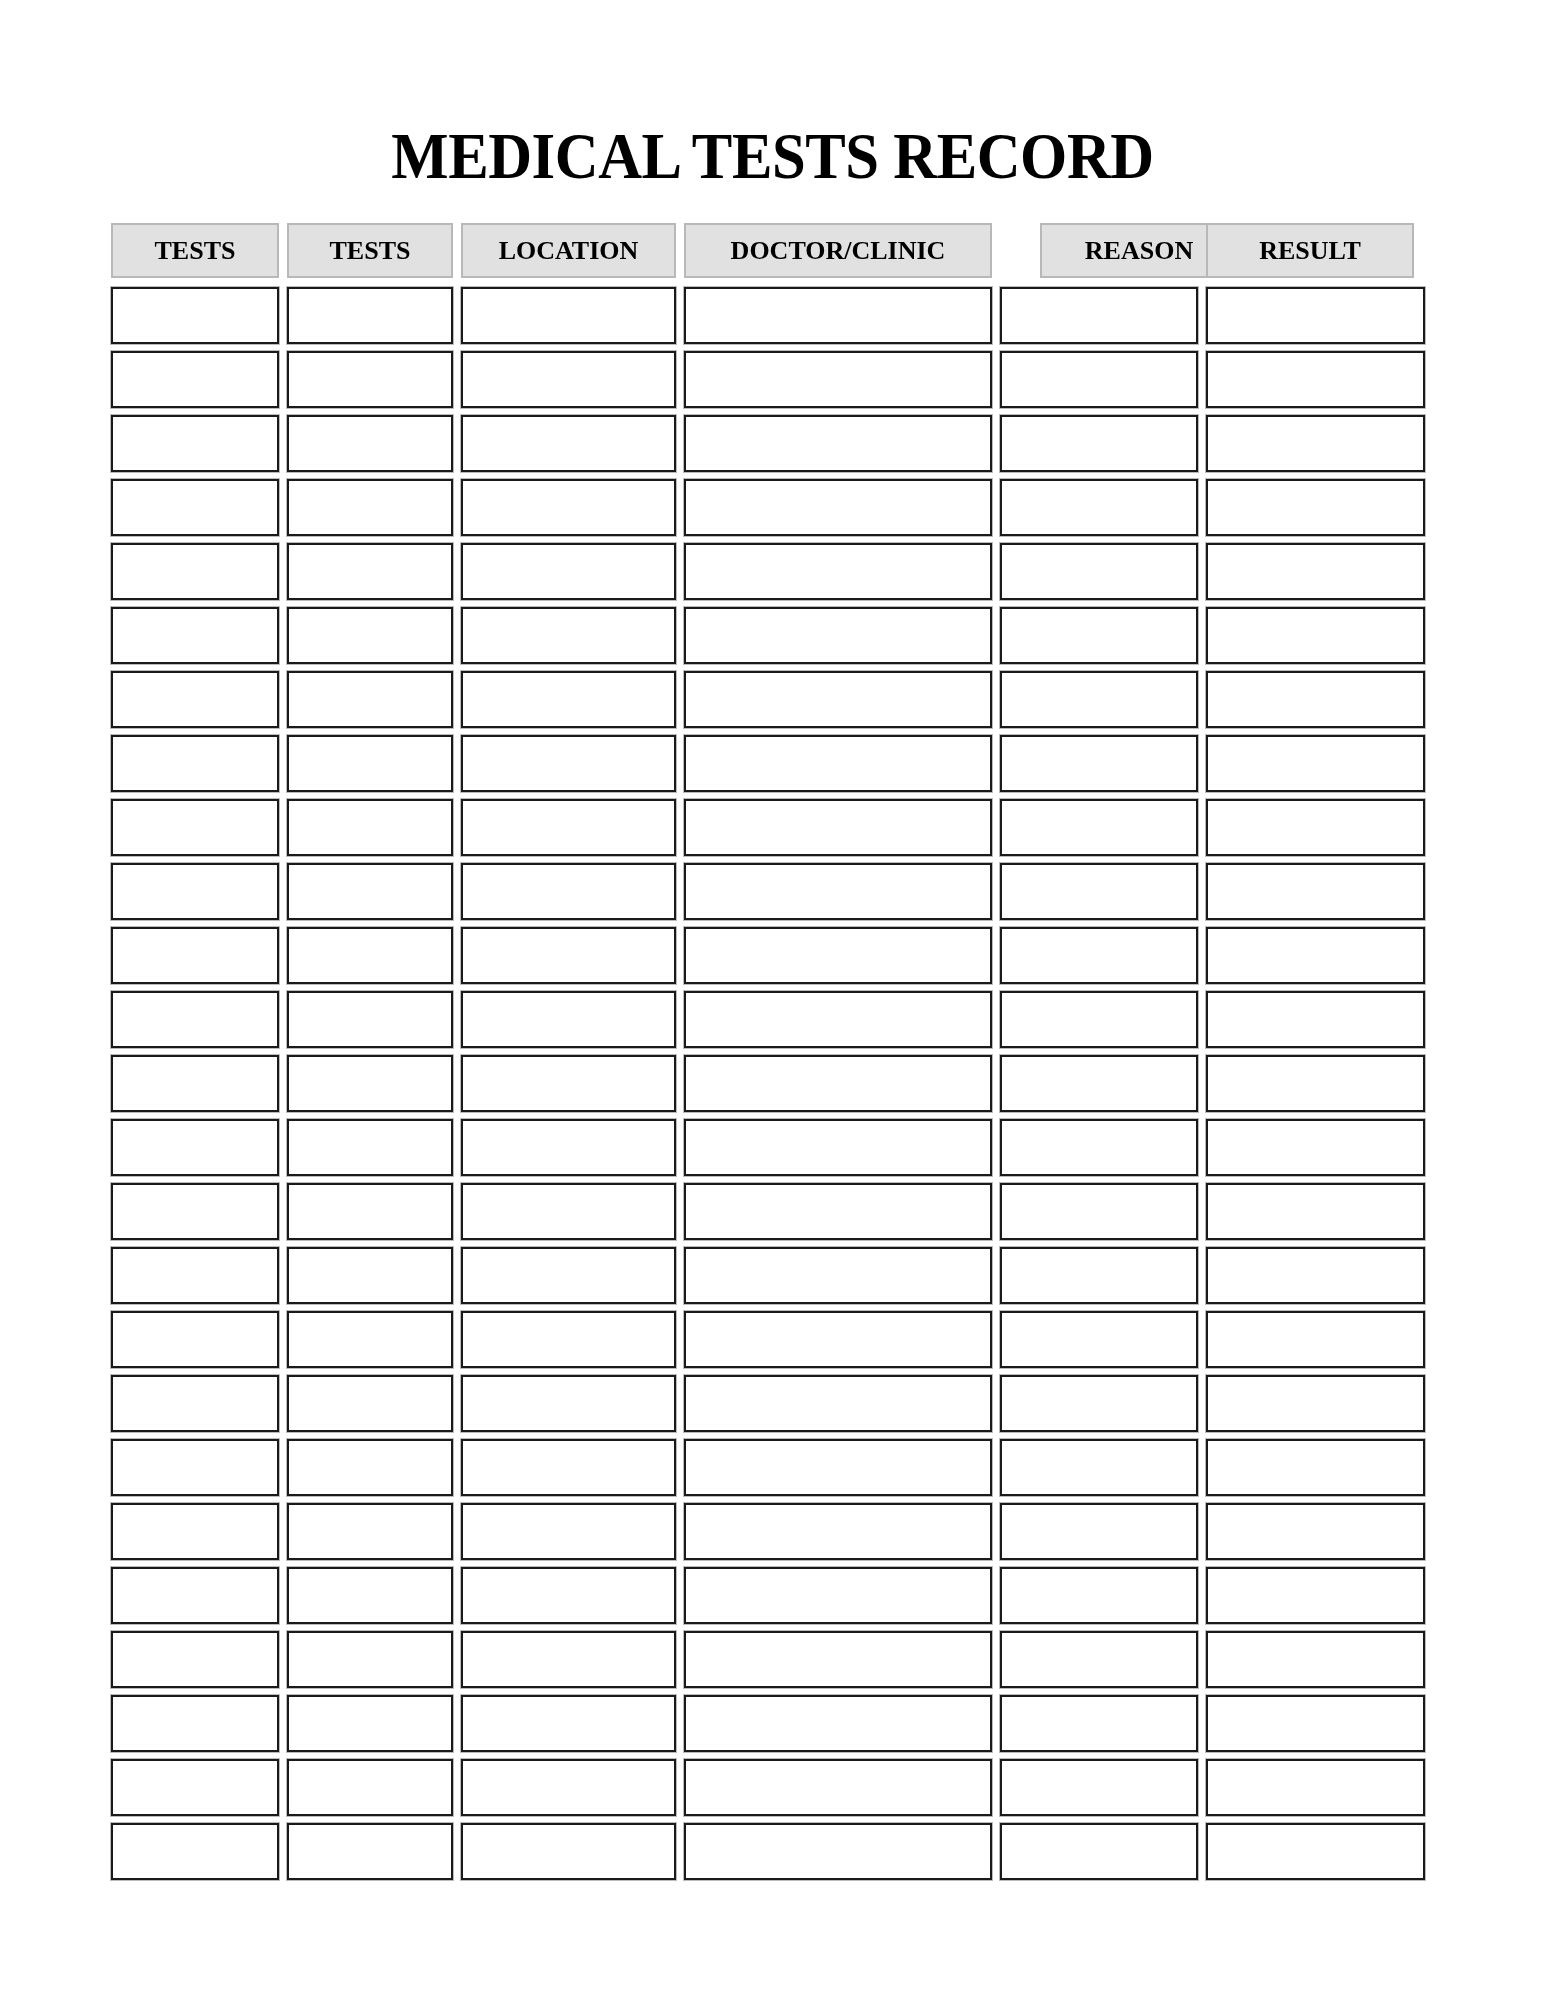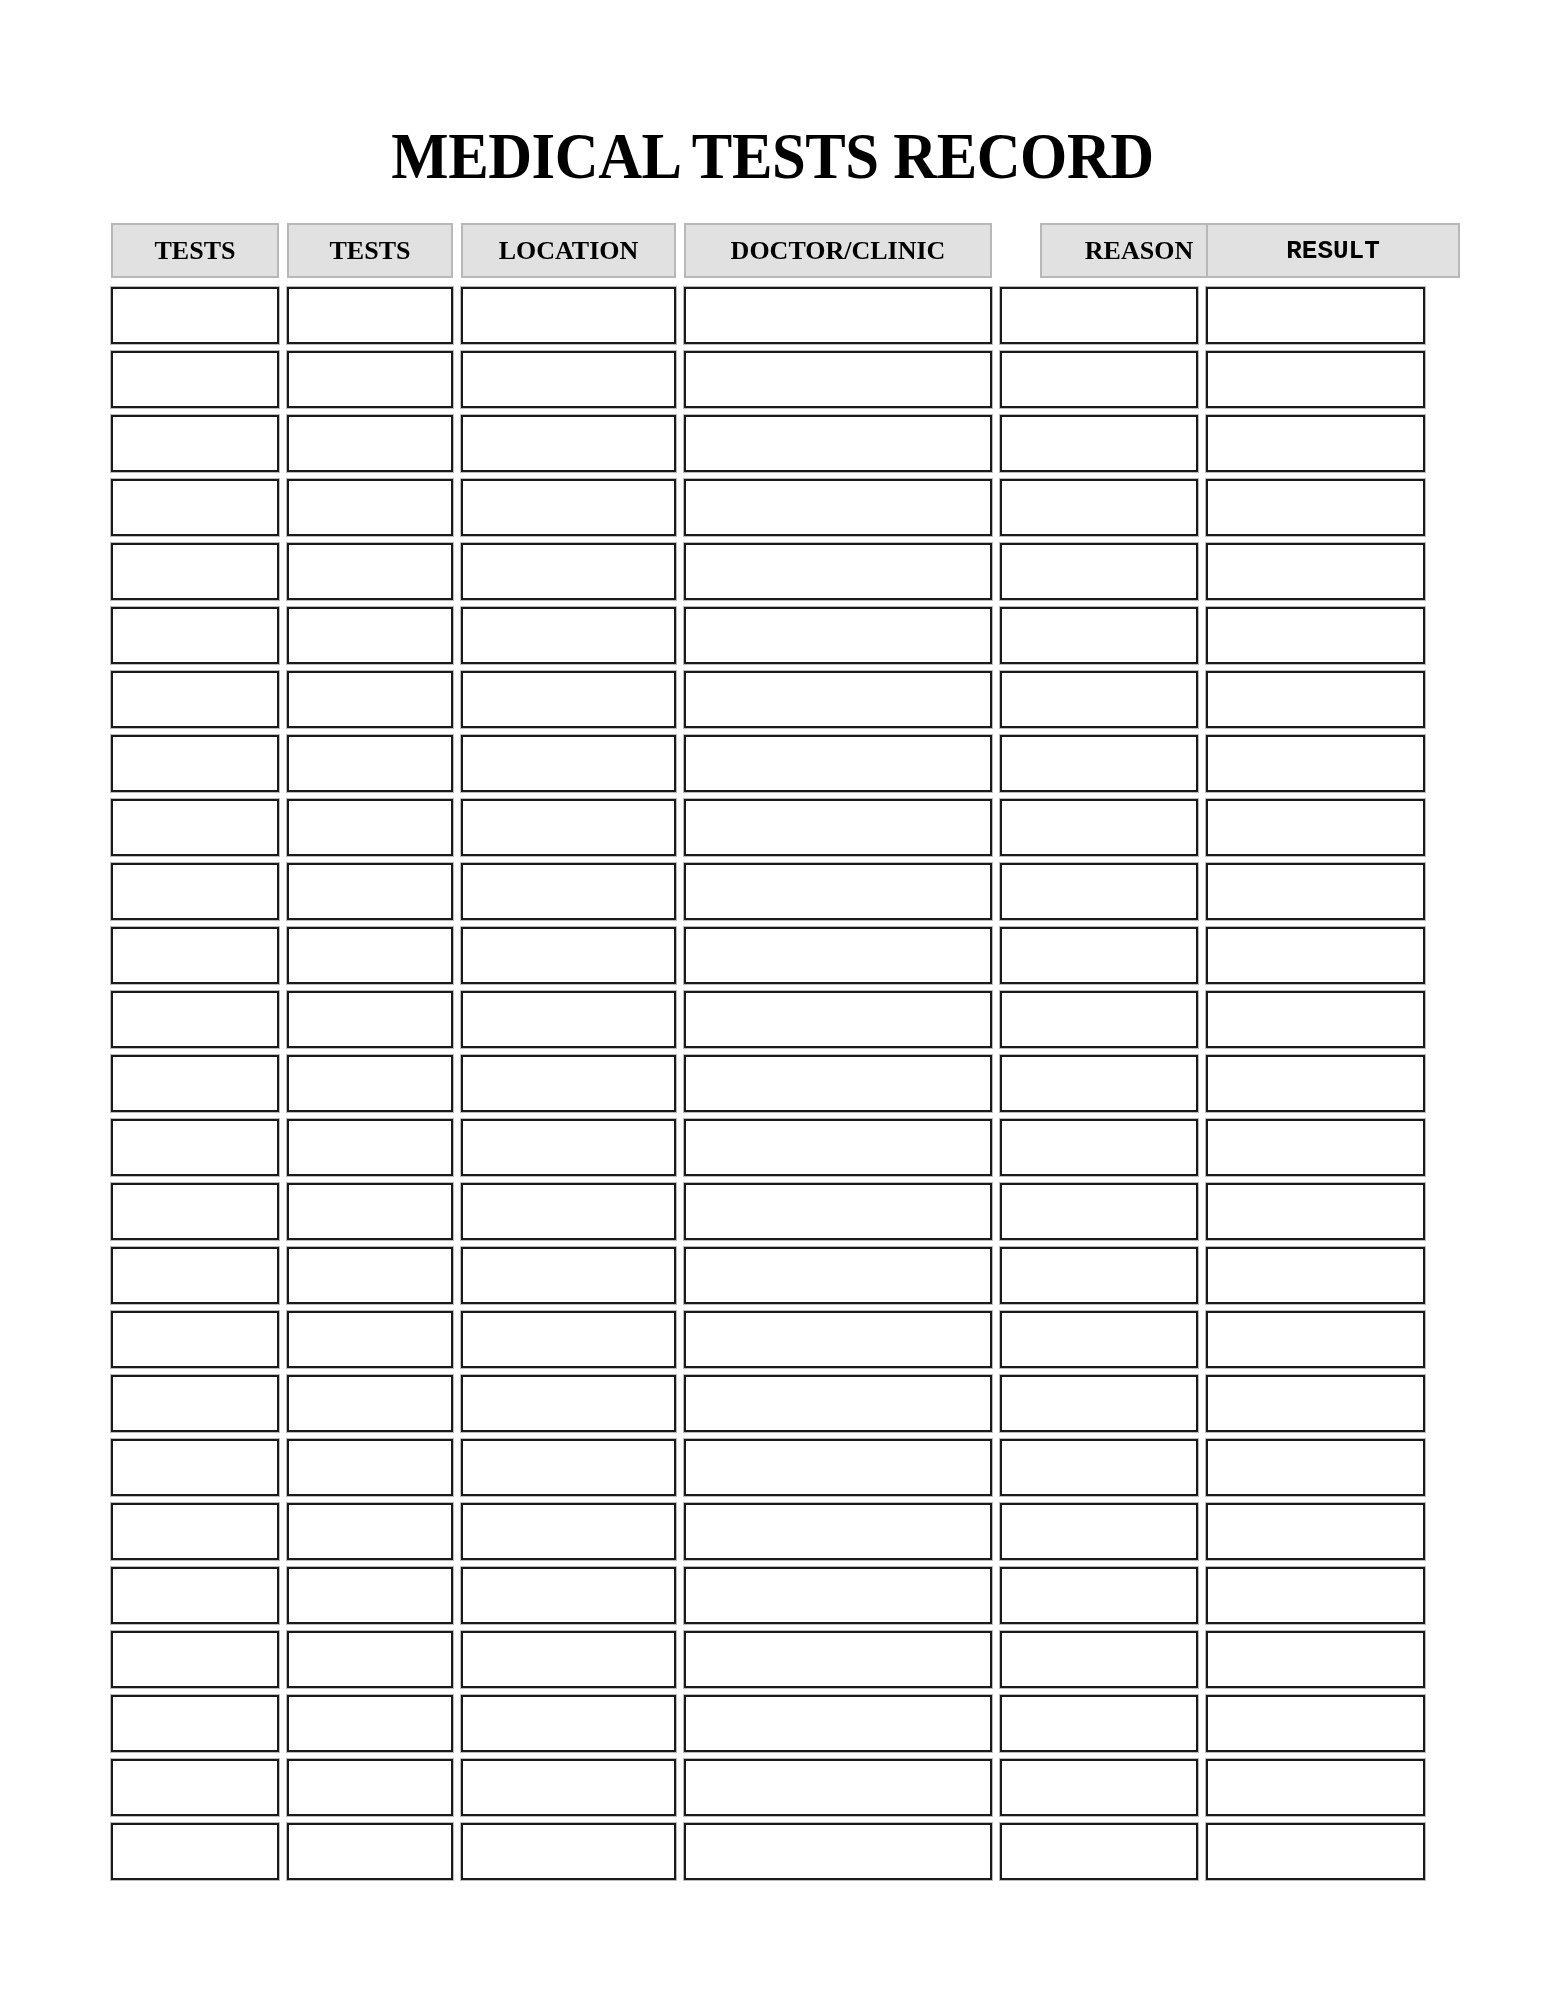--- a/index.html
+++ b/index.html
@@ -12,21 +12,21 @@
 <body>
 
 <div class="title">MEDICAL TESTS RECORD</div>
 
 <div id="table">
   <div class="hdr" style="left:111px;width:168px;">TESTS</div>
   <div class="hdr" style="left:287px;width:166px;">TESTS</div>
   <div class="hdr" style="left:461px;width:215px;">LOCATION</div>
   <div class="hdr" style="left:684px;width:308px;">DOCTOR/CLINIC</div>
   <div class="hdr" style="left:1040px;width:198px;">REASON</div>
-  <div class="hdr" style="left:1206px;width:254px;font-family:Liberation Mono, monospace;">RESULT</div>
+  <div class="hdr" style="left:1206px;width:208px;">RESULT</div>
 <div>
       <div class="cell" style="left: 111px; width: 168px; top: 287px;"></div>
       <div class="cell" style="left: 287px; width: 166px; top: 287px;"></div>
       <div class="cell" style="left: 461px; width: 215px; top: 287px;"></div>
       <div class="cell" style="left: 684px; width: 308px; top: 287px;"></div>
       <div class="cell" style="left: 1000px; width: 198px; top: 287px;"></div>
       <div class="cell" style="left: 1206px; width: 219px; top: 287px;"></div>
     </div>
     <div>
       <div class="cell" style="left: 111px; width: 168px; top: 351px;"></div>

